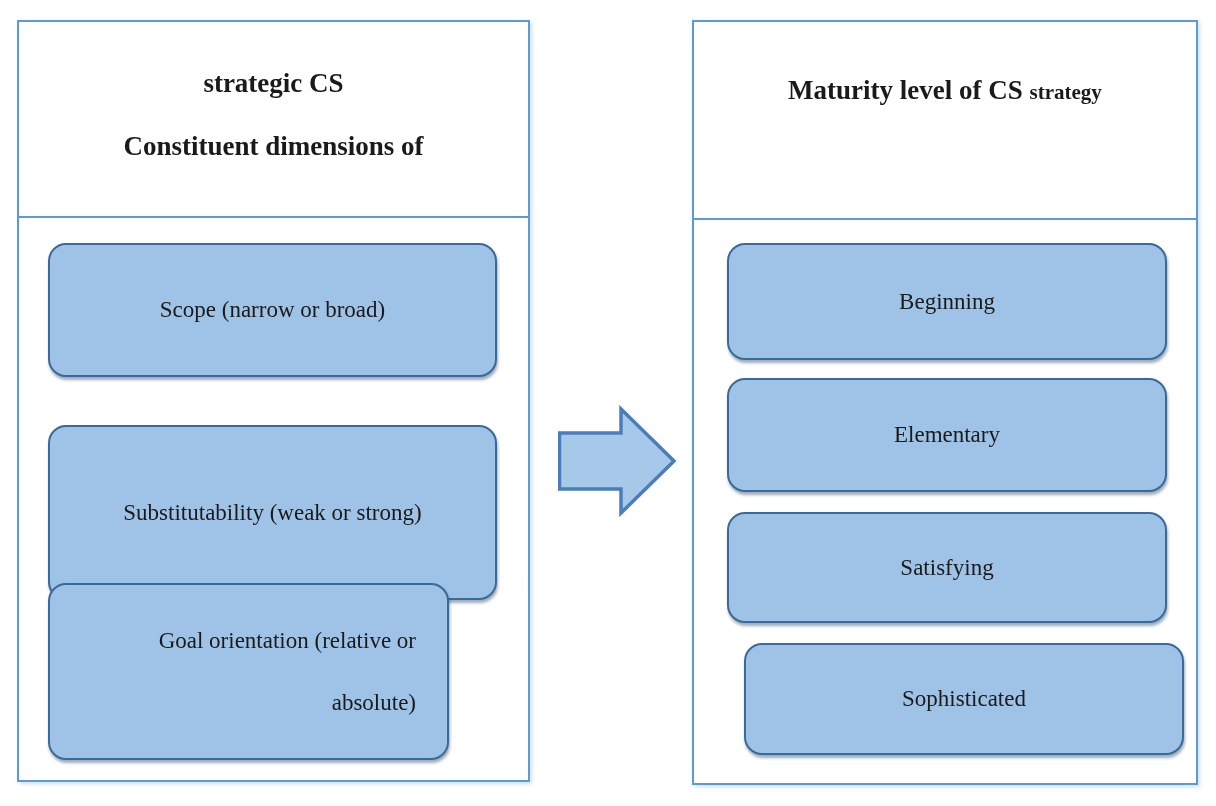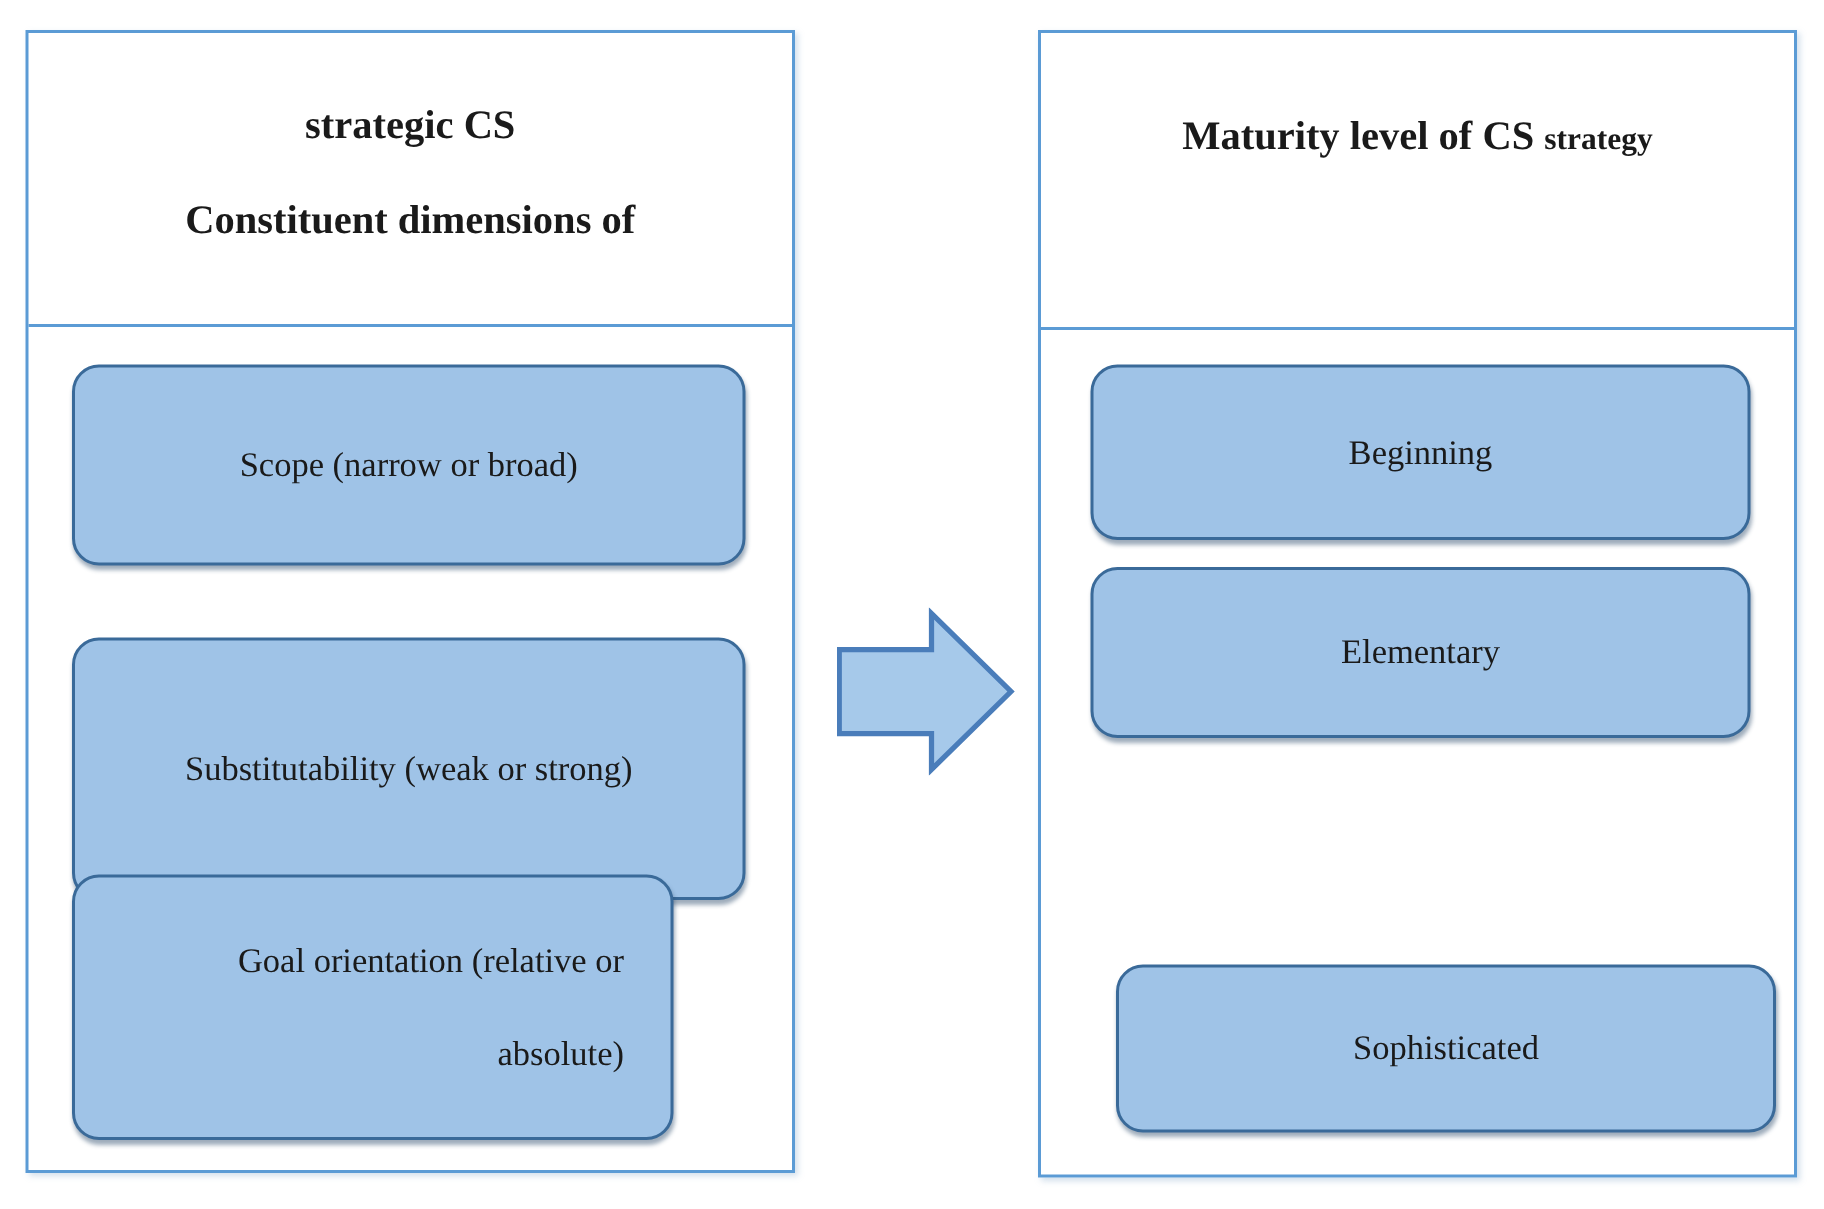--- a/index.html
+++ b/index.html
@@ -116,19 +116,22 @@
     </div>
 
     <div class="node node-beginning">
       <span class="node-label">Beginning</span>
     </div>
 
     <div class="node node-elementary">
       <span class="node-label">Elementary</span>
     </div>
 
+    <div class="node node-satisfying">
+      <span class="node-label">Satisfying</span>
+    </div>
 
     <div class="node node-sophisticated">
       <span class="node-label">Sophisticated</span>
     </div>
   </div>
 
 </div>
 
 </body></html>

